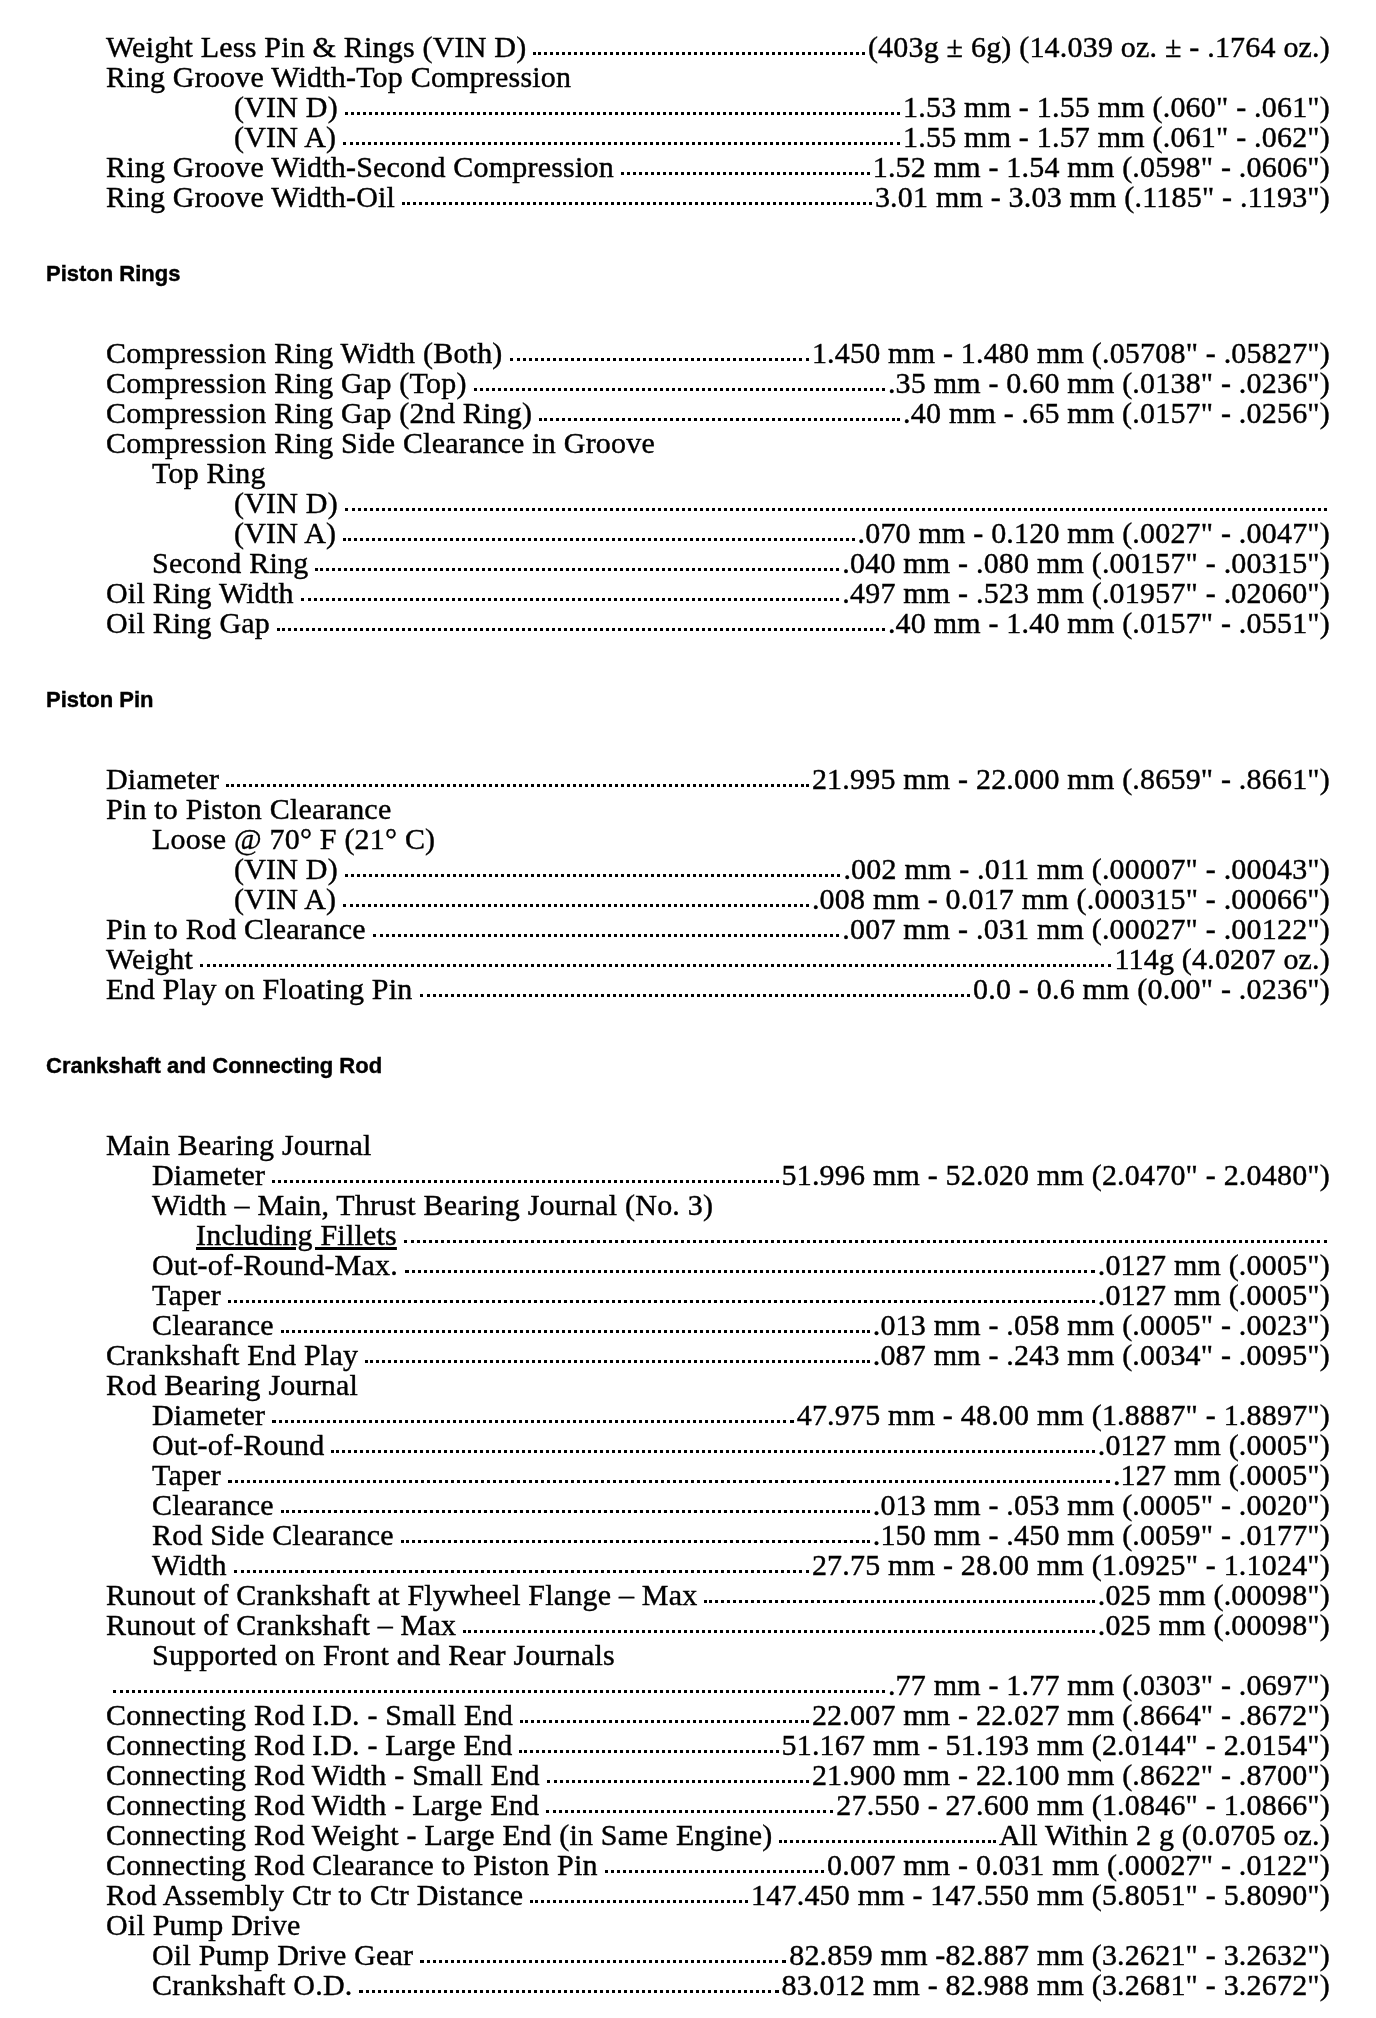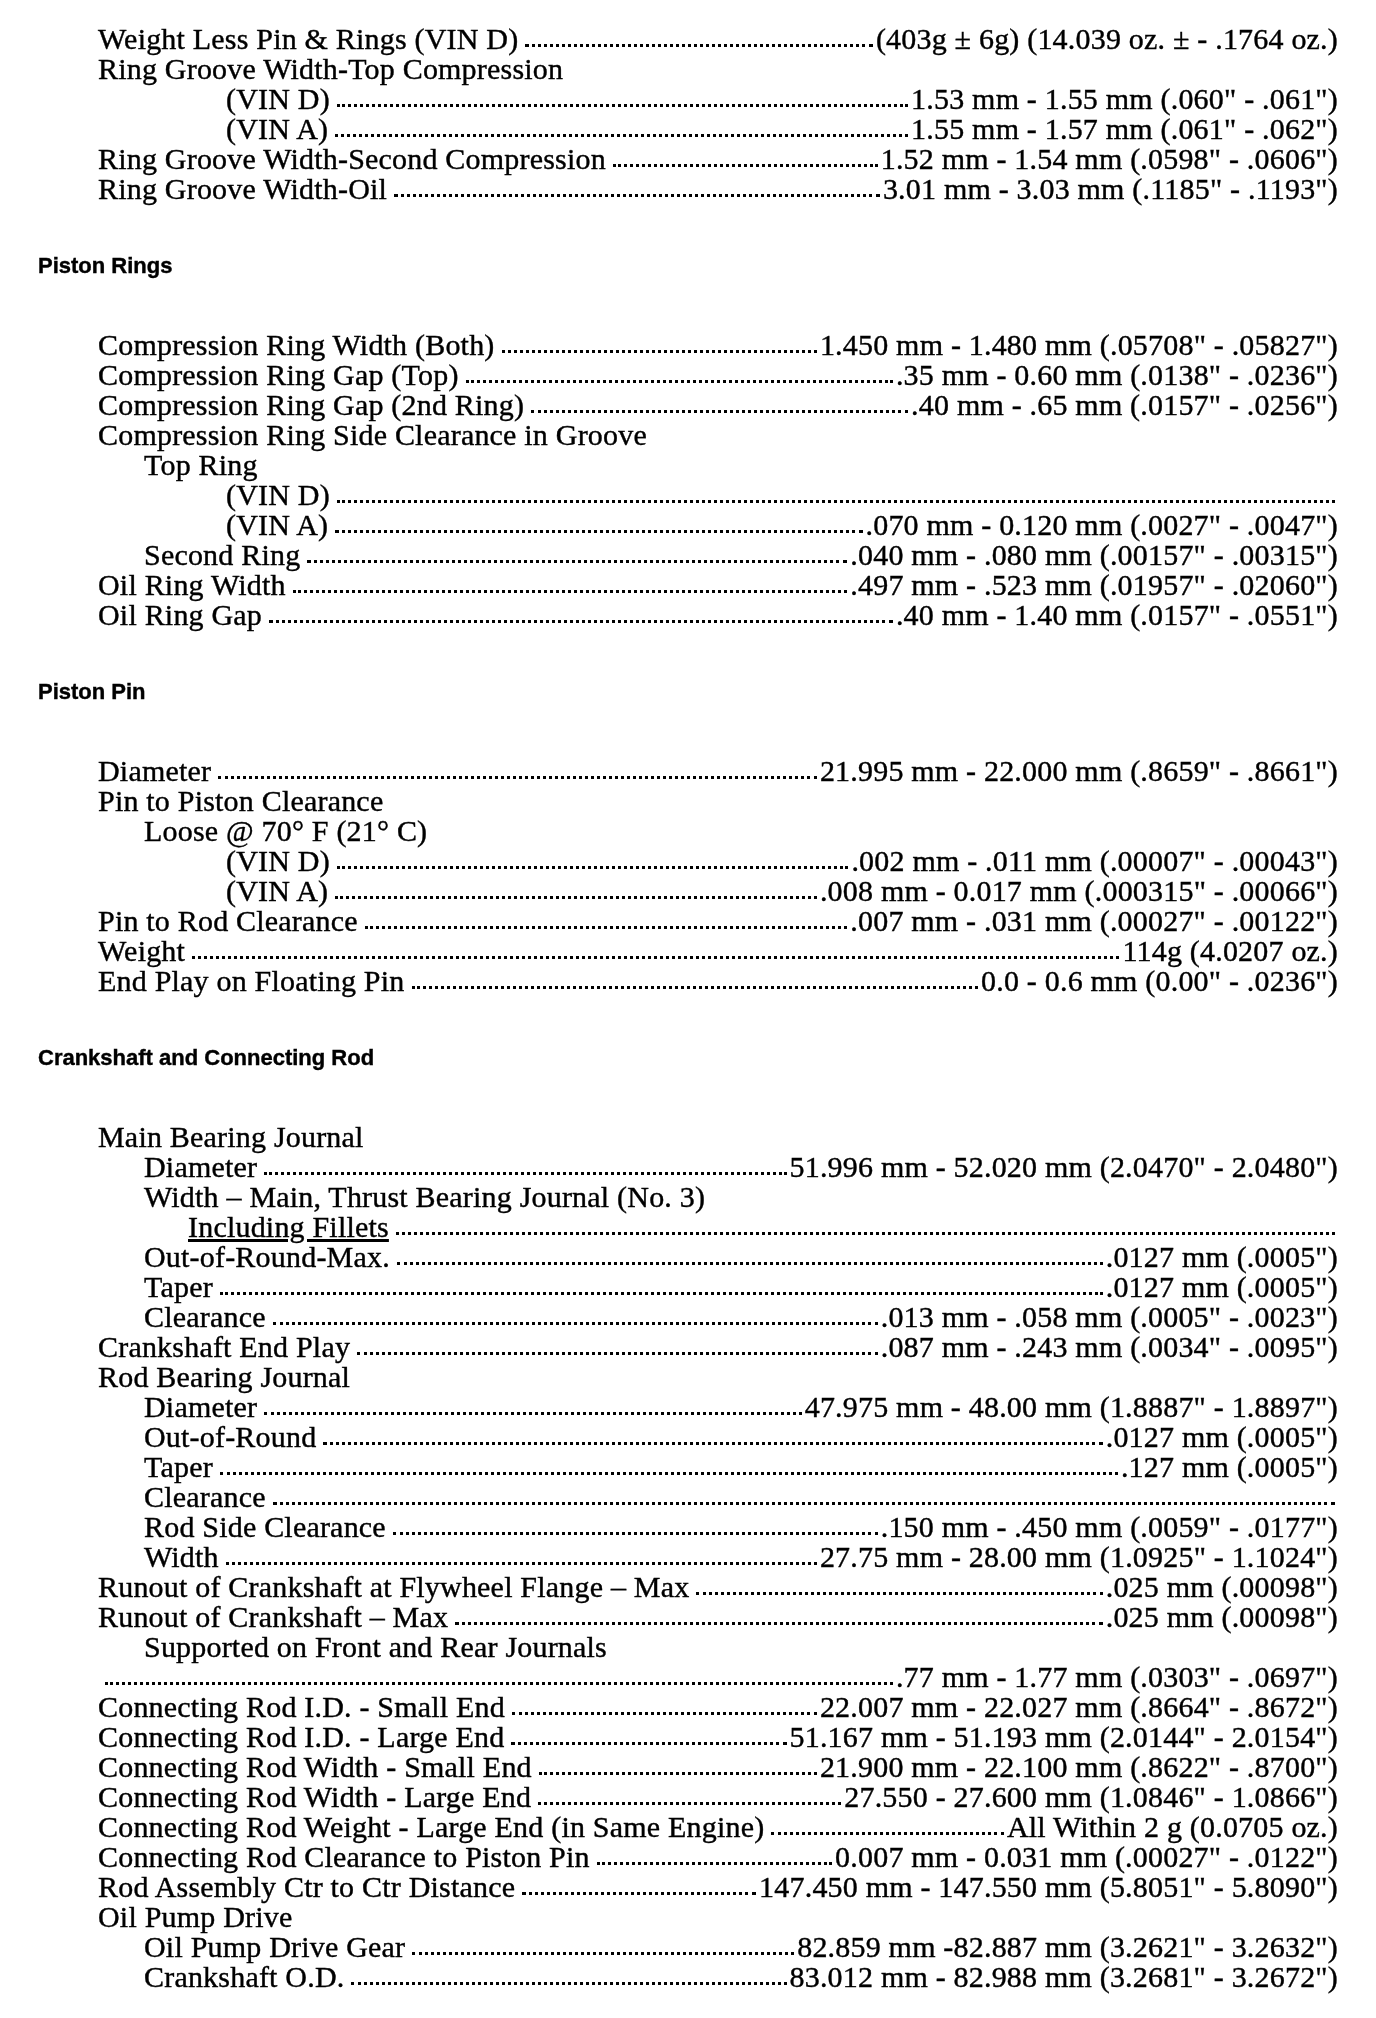--- a/index.html
+++ b/index.html
@@ -12,21 +12,21 @@
     width: 1376px;
     height: 2018px;
     overflow: hidden;
     font-family: "Liberation Serif", serif;
     -webkit-text-stroke: 0.4px #000;
   }
   .page {
     padding-top: 16px;
     width: 1376px;
   }
-  .section { margin: 8px; }
+  .section { margin: 16px; }
   h2.heading {
     font-family: "Liberation Sans", sans-serif;
     font-weight: bold;
     font-size: 22px;
     line-height: 33px;
     margin: 45px 0 48px 0;
     padding-left: 30px;
   }
   .row {
     display: flex;
@@ -278,20 +278,21 @@
 
   <div class="row ind-1">
     <span class="label">Taper</span>
     <span class="leader"></span>
     <span class="value">.127 mm (.0005")</span>
   </div>
 
   <div class="row ind-1">
     <span class="label">Clearance</span>
     <span class="leader"></span>
+    <span class="value">.013 mm - .053 mm (.0005" - .0020")</span>
   </div>
 
   <div class="row ind-1">
     <span class="label">Rod Side Clearance</span>
     <span class="leader"></span>
     <span class="value">.150 mm - .450 mm (.0059" - .0177")</span>
   </div>
 
   <div class="row ind-1">
     <span class="label">Width</span>

